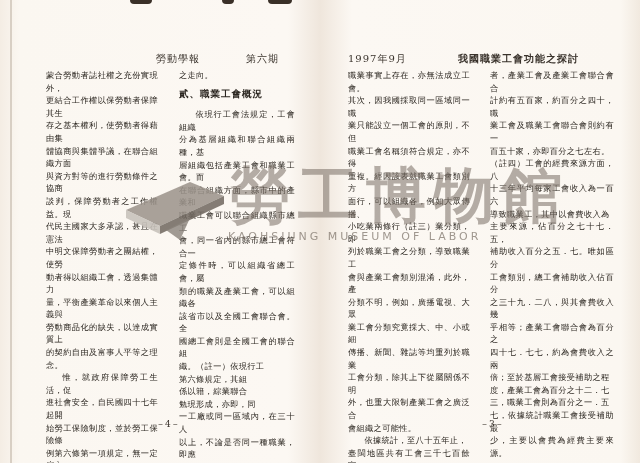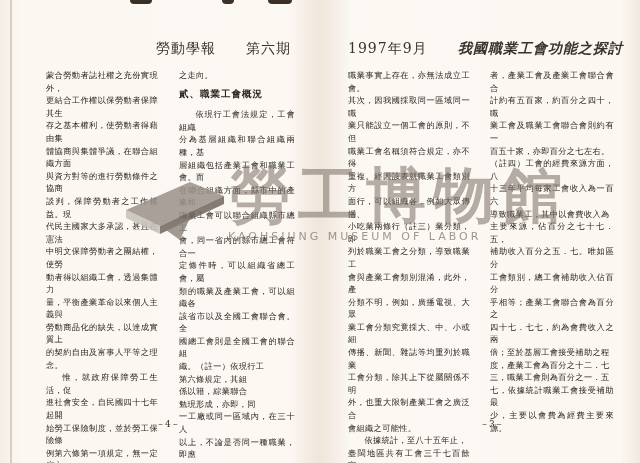--- a/index.html
+++ b/index.html
@@ -3,21 +3,21 @@
 <meta charset="utf-8">
 <style>
   html,body{margin:0;padding:0;}
   body{width:640px;height:463px;overflow:hidden;background:#fbf6f0;position:relative;font-family:"DejaVu Serif",serif;color:#2a2520;}
   .spread{position:absolute;left:0;top:0;width:640px;height:463px;background:linear-gradient(90deg,#f4ede4 0%,#fbf7f1 3%,#fcf8f3 45%,#efe6dc 50%,#fcf8f3 55%,#fbf7f1 97%,#f1e9df 100%);}
   .binder-top{position:absolute;top:0;height:4px;background:#3a3028;border-radius:0 0 6px 6px;}
   .left-edge{position:absolute;left:10px;top:0;width:2px;height:463px;background:#d8cfc4;}
   .page{position:absolute;top:0;height:463px;}
   .page.left{left:38px;width:262px;}
   .page.right{left:330px;width:290px;}
-  .hdr{position:absolute;top:40px;font-size:14px;letter-spacing:1px;color:#3a332c;white-space:nowrap;}
+  .hdr{position:absolute;top:52px;font-size:10px;letter-spacing:1px;color:#3a332c;white-space:nowrap;}
   .col{position:absolute;top:69px;font-size:8.2px;line-height:12.6px;letter-spacing:0.35px;text-align:justify;color:#2b2620;}
   .col p{margin:0;}
   .col .indent{text-indent:2em;}
   .col h2{font-size:9.5px;font-weight:bold;margin:6px 0 8px 0;letter-spacing:1px;}
   .pageno{position:absolute;top:418px;font-size:9px;color:#3a332c;}
   .watermark{position:absolute;left:120px;top:150px;width:360px;height:110px;pointer-events:none;}
   .wm-text{position:absolute;left:110px;top:6px;font-size:60px;font-weight:bold;color:rgba(120,110,100,0.55);letter-spacing:8px;font-family:"DejaVu Serif",serif;white-space:nowrap;}
   .wm-sub{position:absolute;left:108px;top:80px;font-size:11px;letter-spacing:3px;color:rgba(120,110,100,0.7);font-family:"DejaVu Sans",sans-serif;white-space:nowrap;}
   .wm-logo{position:absolute;left:0;top:20px;width:120px;height:70px;}
 </style>
@@ -74,21 +74,21 @@
           <p>一工廠或同一區域內，在三十人</p>
           <p>以上，不論是否同一種職業，即應</p>
         </div>
     </div>
 
     <div class="pageno" style="left:118px;">－4－</div>
   </div>
 
   <div class="page right">
     <div class="hdr" style="left:18px;">1997年9月</div>
-    <div class="hdr" style="left:128px;font-weight:bold;font-style:italic;">我國職業工會功能之探討</div>
+    <div class="hdr" style="left:128px;font-weight:bold;">我國職業工會功能之探討</div>
 
     <div class="col" style="left:18px;width:122px;" id="rp-c1">
         <p>職業事實上存在，亦無法成立工會。</p>
         <p>其次，因我國採取同一區域同一職</p>
         <p>業只能設立一個工會的原則，不但</p>
         <p>職業工會名稱須符合規定，亦不得</p>
         <p>重複。經因該表就職業工會類別方</p>
         <p>面行，可以組織各，例如大眾傳播、</p>
         <p>小吃業兩條行（註三）業分類，即</p>
         <p>列於職業工會之分類，導致職業工</p>
@@ -106,20 +106,21 @@
         <p>者，產業工會及產業工會聯合會合</p>
         <p>計約有五百家，約百分之四十，職</p>
         <p>業工會及職業工會聯合會則約有一</p>
         <p>百五十家，亦即百分之七左右。</p>
         <p>（註四）工會的經費來源方面，八</p>
         <p>十三年平均每家工會收入為一百六</p>
         <p>導致職業工，其中以會費收入為</p>
         <p>主要來源，佔百分之七十七．五，</p>
         <p>補助收入百分之五．七。唯如區分</p>
         <p>工會類別，總工會補助收入佔百分</p>
+        <p>之三十九．二八，與其會費收入幾</p>
         <p>乎相等；產業工會聯合會為百分之</p>
         <p>四十七．七七，約為會費收入之兩</p>
         <p>倍；至於基層工會接受補助之程</p>
         <p>度，產業工會為百分之十二．七</p>
         <p>三，職業工會則為百分之一．五</p>
         <p>七，依據統計職業工會接受補助最</p>
         <p>少，主要以會費為經費主要來源。</p>
       </div>
 
     <div class="pageno" style="left:150px;">－3－</div>

